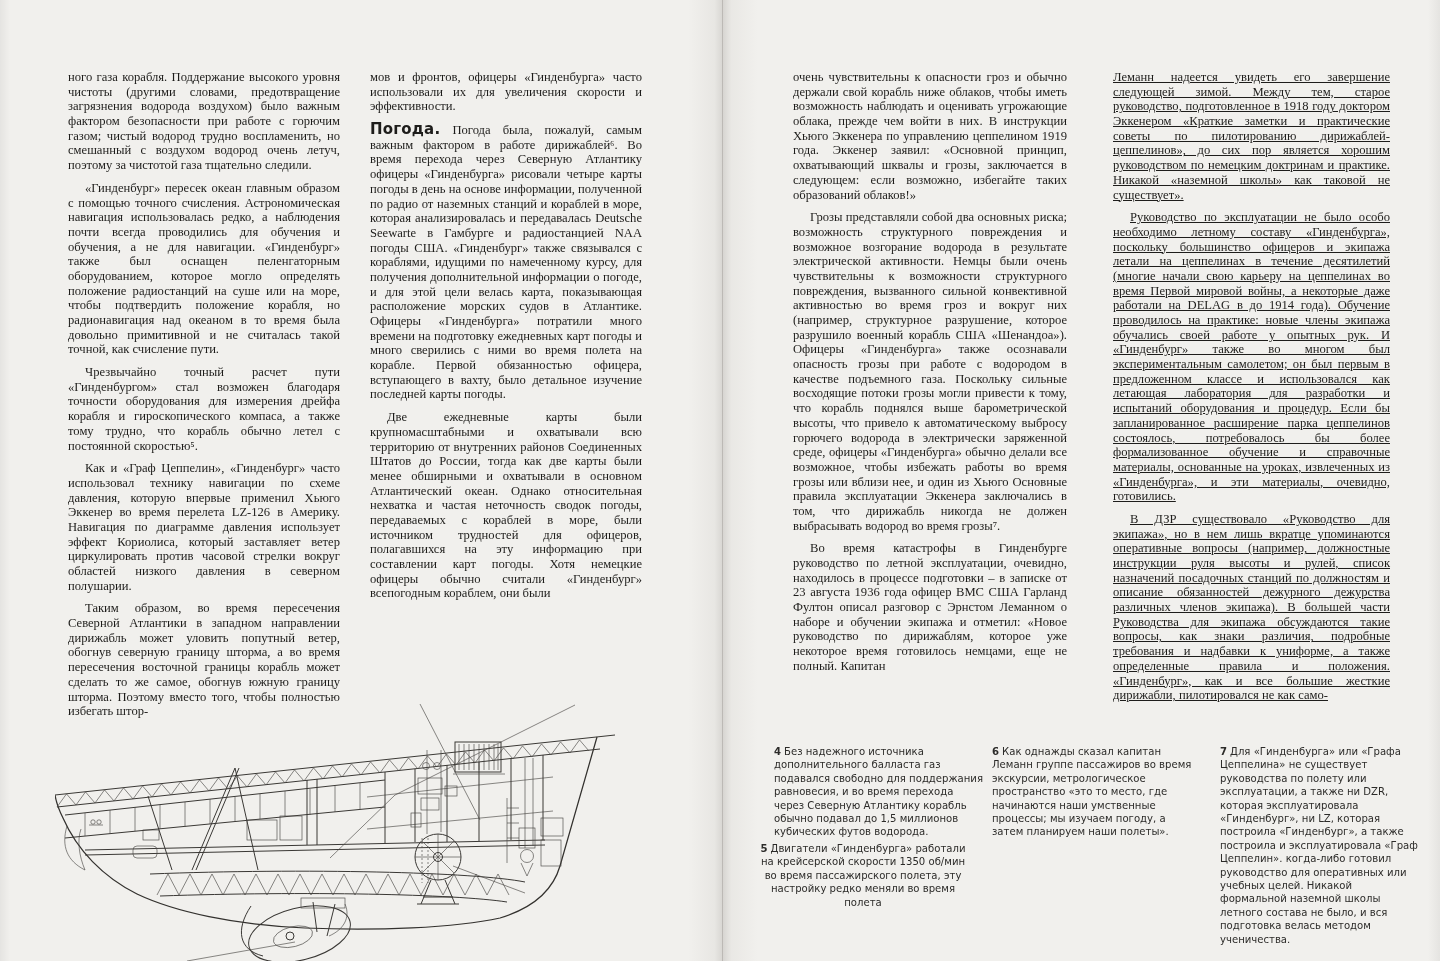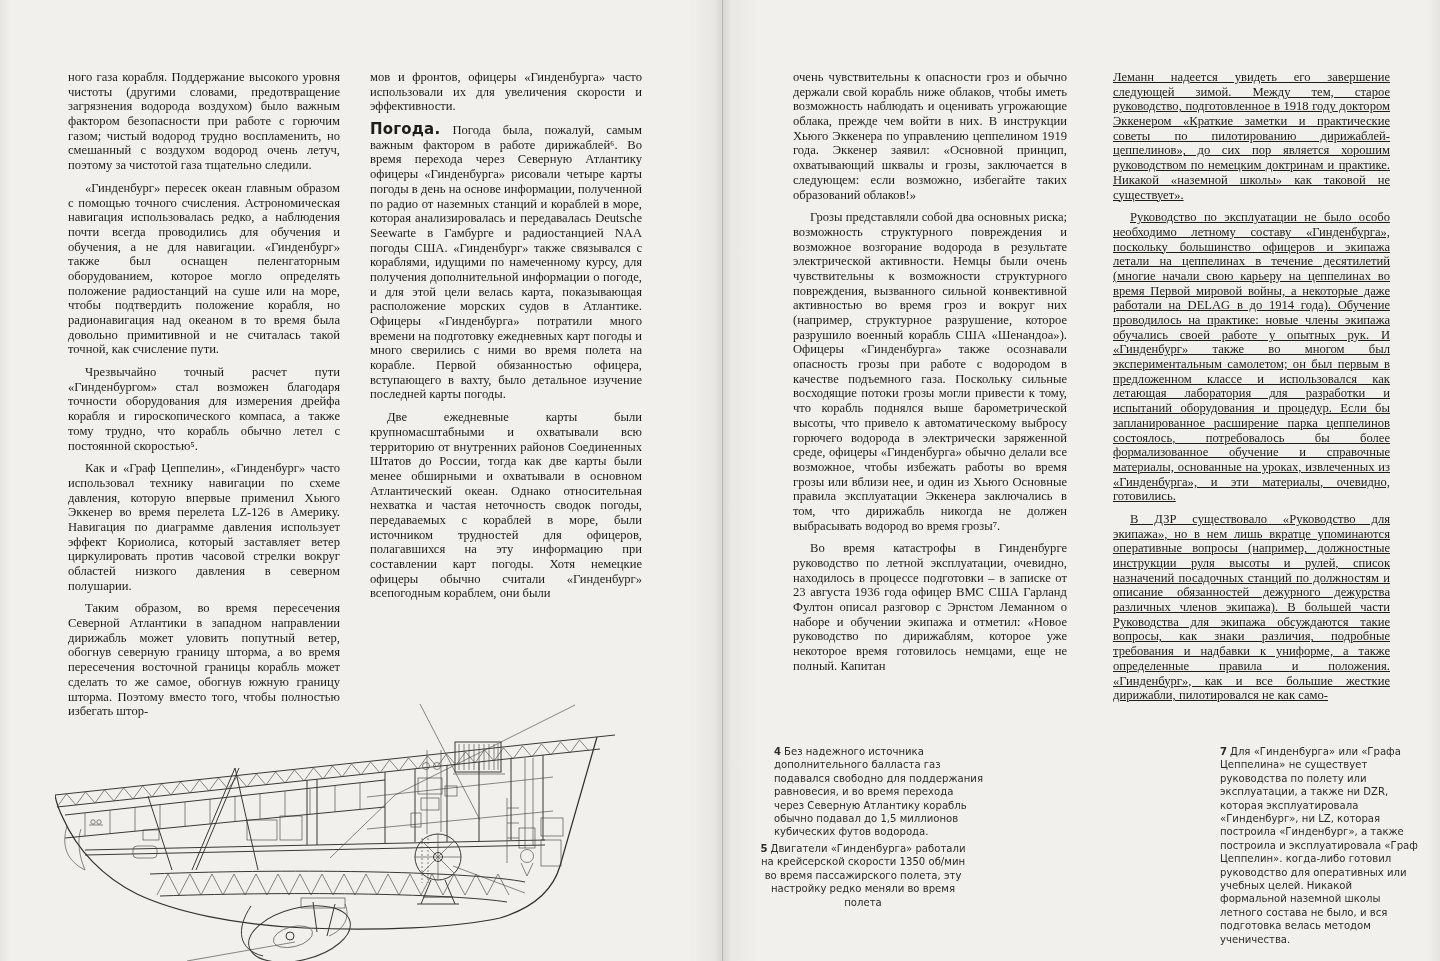--- a/index.html
+++ b/index.html
@@ -99,20 +99,21 @@
   </div>
 
   <div class="col col-4">
     <p class="cont">Леманн надеется увидеть его завершение следующей зимой. Между тем, старое руководство, подготовленное в 1918 году доктором Эккенером «Краткие заметки и практические советы по пилотированию дирижаблей-цеппелинов», до сих пор является хорошим руководством по немецким доктринам и практике. Никакой «наземной школы» как таковой не существует».</p>
     <p>Руководство по эксплуатации не было особо необходимо летному составу «Гинденбурга», поскольку большинство офицеров и экипажа летали на цеппелинах в течение десятилетий (многие начали свою карьеру на цеппелинах во время Первой мировой войны, а некоторые даже работали на DELAG в до 1914 года). Обучение проводилось на практике: новые члены экипажа обучались своей работе у опытных рук. И «Гинденбург» также во многом был экспериментальным самолетом; он был первым в предложенном классе и использовался как летающая лаборатория для разработки и испытаний оборудования и процедур. Если бы запланированное расширение парка цеппелинов состоялось, потребовалось бы более формализованное обучение и справочные материалы, основанные на уроках, извлеченных из «Гинденбурга», и эти материалы, очевидно, готовились.</p>
     <p>В ДЗР существовало «Руководство для экипажа», но в нем лишь вкратце упоминаются оперативные вопросы (например, должностные инструкции руля высоты и рулей, список назначений посадочных станций по должностям и описание обязанностей дежурного дежурства различных членов экипажа). В большей части Руководства для экипажа обсуждаются такие вопросы, как знаки различия, подробные требования и надбавки к униформе, а также определенные правила и положения. «Гинденбург», как и все большие жесткие дирижабли, пилотировался не как само-</p>
   </div>
 
   <div class="fn fn-4"><b>4</b><span>Без надежного источника дополнительного балласта газ подавался свободно для поддержания равновесия, и во время перехода через Северную Атлантику корабль обычно подавал до 1,5 миллионов кубических футов водорода.</span></div>
   <div class="fn fn-5"><b>5</b><span>Двигатели «Гинденбурга» работали на крейсерской скорости 1350 об/мин во время пассажирского полета, эту настройку редко меняли во время полета</span></div>
+  <div class="fn fn-6"><b>6</b><span>Как однажды сказал капитан Леманн группе пассажиров во время экскурсии, метрологическое пространство «это то место, где начинаются наши умственные процессы; мы изучаем погоду, а затем планируем наши полеты».</span></div>
   <div class="fn fn-7"><b>7</b><span>Для «Гинденбурга» или «Графа Цеппелина» не существует руководства по полету или эксплуатации, а также ни DZR, которая эксплуатировала «Гинденбург», ни LZ, которая построила «Гинденбург», а также построила и эксплуатировала «Граф Цеппелин». когда-либо готовил руководство для оперативных или учебных целей. Никакой формальной наземной школы летного состава не было, и вся подготовка велась методом ученичества.</span></div>
 
   <div class="figure">
     <svg viewBox="0 0 670 263" xmlns="http://www.w3.org/2000/svg">
 
       <path class="fig-heavy" d="M542,39 L505,168 C498,192 478,210 445,220 C400,230 320,233 250,230 C180,227 120,214 82,196 C48,179 22,152 8,120 C2,108 1,103 0,97"></path>
 
       <path class="fig-stroke" d="M0,97 L560,37"></path>
       <path class="fig-stroke" d="M2,109 L545,51"></path>
 

